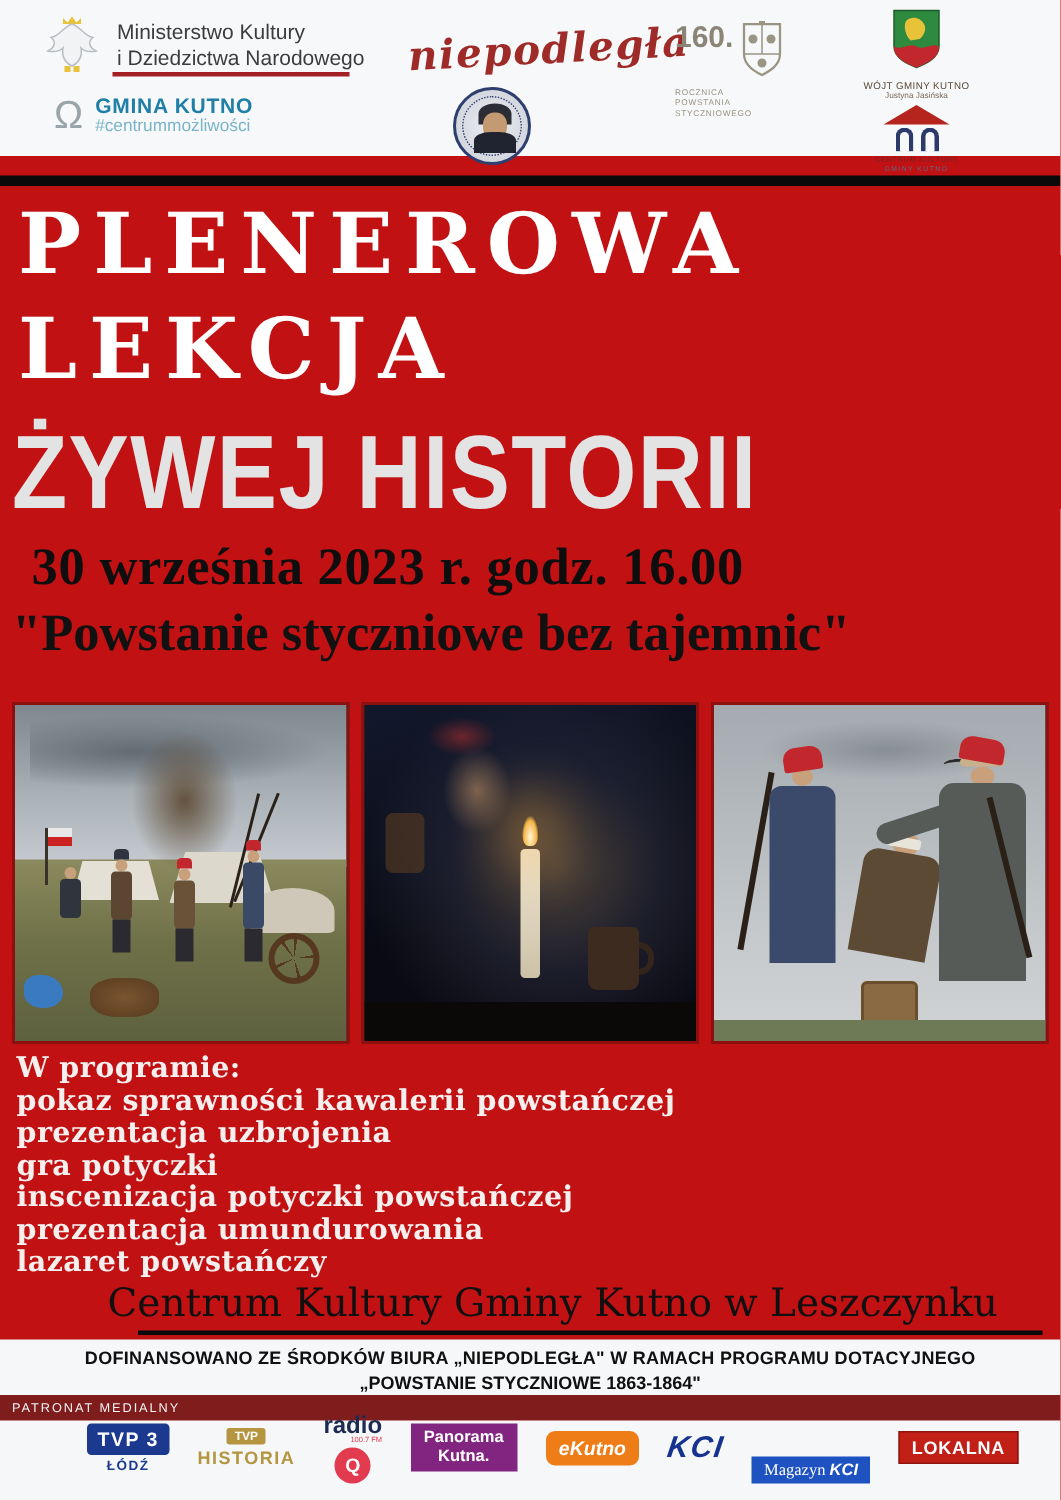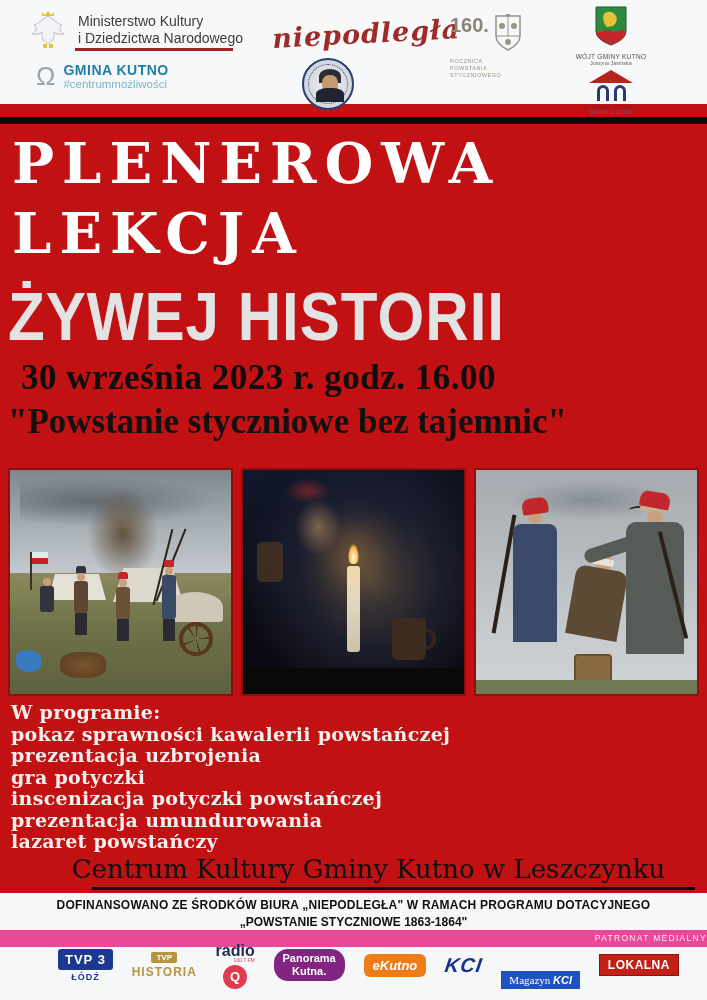--- a/index.html
+++ b/index.html
@@ -102,32 +102,32 @@
   
   .venue { position:absolute; top:854px; left:0; width:707px; text-align:center; font-family:"DejaVu Serif", serif; font-size:26px; color:#101010; padding-left:30px; }
   .venue-underline { position:absolute; top:887px; left:92px; width:603px; height:3px; background:#0a0a0a; }
 
   
   .funding { position:absolute; top:893px; left:0; width:707px; height:37px; background:#f5f7f9; text-align:center; padding-top:5px; }
   .funding .l1 { font-size:12px; font-weight:bold; color:#101010; letter-spacing:0.2px; }
   .funding .l2 { font-size:12px; font-weight:bold; color:#101010; margin-top:3px; }
 
   
-  .media-bar { position:absolute; top:930px; left:0; width:707px; height:17px; background:#ec4899; color:#f2f2f2; font-size:8.5px; letter-spacing:1.3px; line-height:17px; padding-left:8px;text-align:right; }
+  .media-bar { position:absolute; top:930px; left:0; width:707px; height:17px; background:#7f1d1d; color:#f2f2f2; font-size:8.5px; letter-spacing:1.3px; line-height:17px; padding-left:8px; }
   .logos { position:absolute; top:947px; left:0; width:707px; height:53px; background:#f5f7f9; display:flex; align-items:center; justify-content:space-between; padding:0 28px 17px 58px; }
   .logo-item { display:flex; flex-direction:column; align-items:center; }
   .tvp3-box { background:#1b3a8f; color:#fff; font-weight:bold; font-size:13px; padding:3px 7px; border-radius:3px; letter-spacing:1px; }
   .tvp3-city { color:#1b3a8f; font-weight:bold; font-size:9px; margin-top:2px; letter-spacing:1px; }
   .tvph-box { background:#b5953f; color:#fff; font-weight:bold; font-size:8px; padding:1px 5px; border-radius:2px; }
   .tvph-name { color:#b5953f; font-weight:bold; font-size:12px; letter-spacing:1px; margin-top:2px; }
   .radioq { flex-direction:column; align-items:center; gap:2px; }
   .radioq-word { color:#1d2b50; font-weight:bold; font-size:16px; }
   .radioq-freq { color:#e23a4e; font-size:5px; text-align:right; margin-top:-3px; }
   .radioq-circle { width:24px; height:24px; border-radius:50%; background:#e23a4e; color:#fff; font-weight:bold; font-size:13px; display:flex; align-items:center; justify-content:center; }
-  .panorama-box { background:#822581; color:#fff; font-weight:bold; font-size:11px; line-height:13px; text-align:center; padding:3px 9px;border-radius:14px; }
+  .panorama-box { background:#822581; color:#fff; font-weight:bold; font-size:11px; line-height:13px; text-align:center; padding:3px 9px; }
   .ekutno-box { background:#ee7d18; color:#fff; font-weight:bold; font-style:italic; font-size:13px; padding:4px 9px; border-radius:6px; }
   .kci-text { color:#16338f; font-weight:bold; font-style:italic; font-size:20px; letter-spacing:1px; transform:skewX(-8deg); }
   .magkci-box { background:#1d52c0; color:#fff; font-size:11px; padding:3px 8px; font-family:"Liberation Serif", serif;margin-top:29px; }
   .magkci-box .kci { font-style:italic; font-weight:bold; font-family:"Liberation Sans", sans-serif; }
   .lokalna-box { background:#c21f17; color:#fff; font-weight:bold; font-size:12px; letter-spacing:0.5px; padding:3px 8px; border:1px solid #8d140e; }
 </style>
 </head>
 <body>
 
 <div class="poster">

